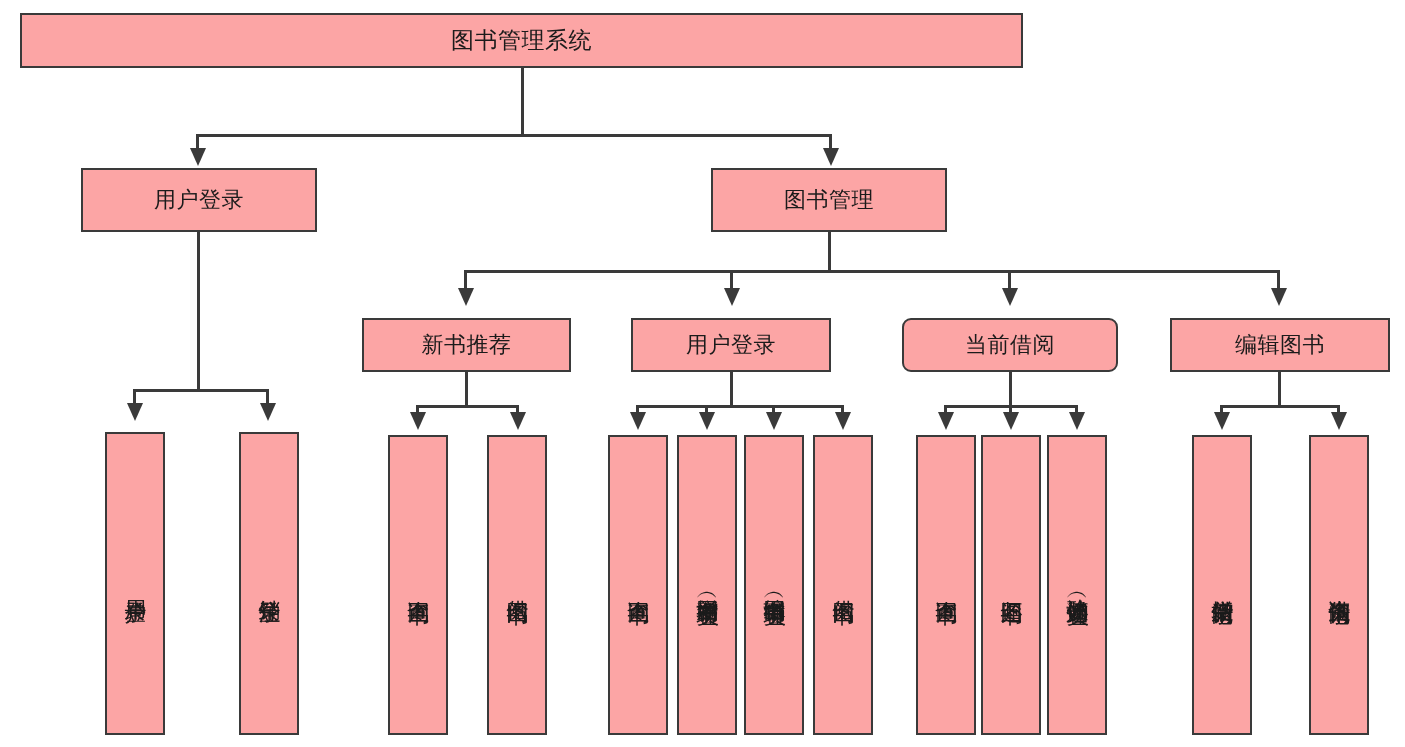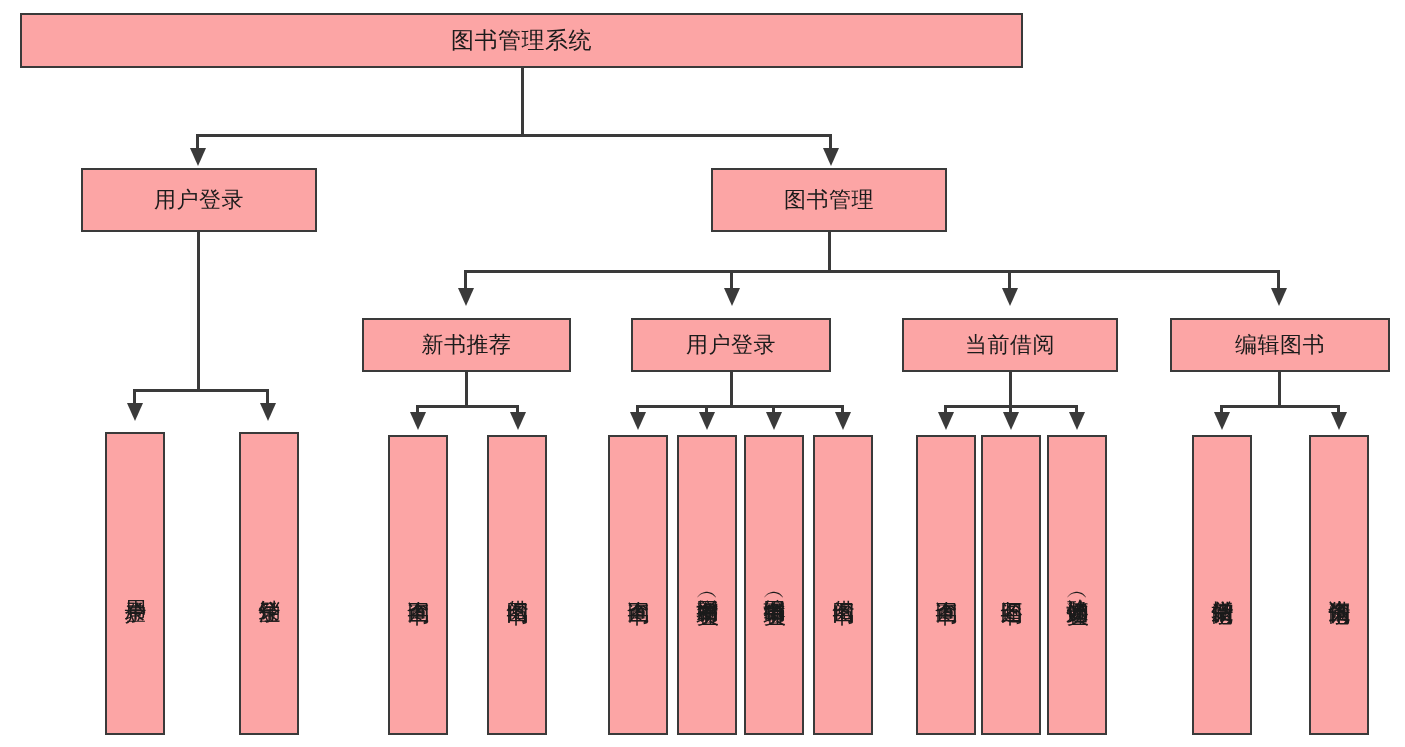--- a/index.html
+++ b/index.html
@@ -114,21 +114,21 @@
   <div class="arrow" style="left:1002px; top:288px;"></div>
   <div class="edge v" style="left:1277px; top:270px; width:3px; height:20px;"></div>
   <div class="arrow" style="left:1271px; top:288px;"></div>
 
   <div class="node level2" style="left:362px; top:318px; width:209px; height:54px;">
     <span class="label">新书推荐</span>
   </div>
   <div class="node level2" style="left:631px; top:318px; width:200px; height:54px;">
     <span class="label">用户登录</span>
   </div>
-  <div class="node level2" style="left:902px; top:318px; width:216px; height:54px;">
+  <div class="node level2" style="left:902px; top:318px; width:216px; height:54px;border-radius:9px;">
     <span class="label">当前借阅</span>
   </div>
   <div class="node level2" style="left:1170px; top:318px; width:220px; height:54px;">
     <span class="label">编辑图书</span>
   </div>
 
   <div class="edge v" style="left:465px; top:372px; width:3px; height:36px;"></div>
   <div class="edge h" style="left:416px; top:405px; width:103px; height:3px;"></div>
   <div class="edge v" style="left:416px; top:405px; width:3px; height:12px;"></div>
   <div class="arrow" style="left:410px; top:412px;"></div>

